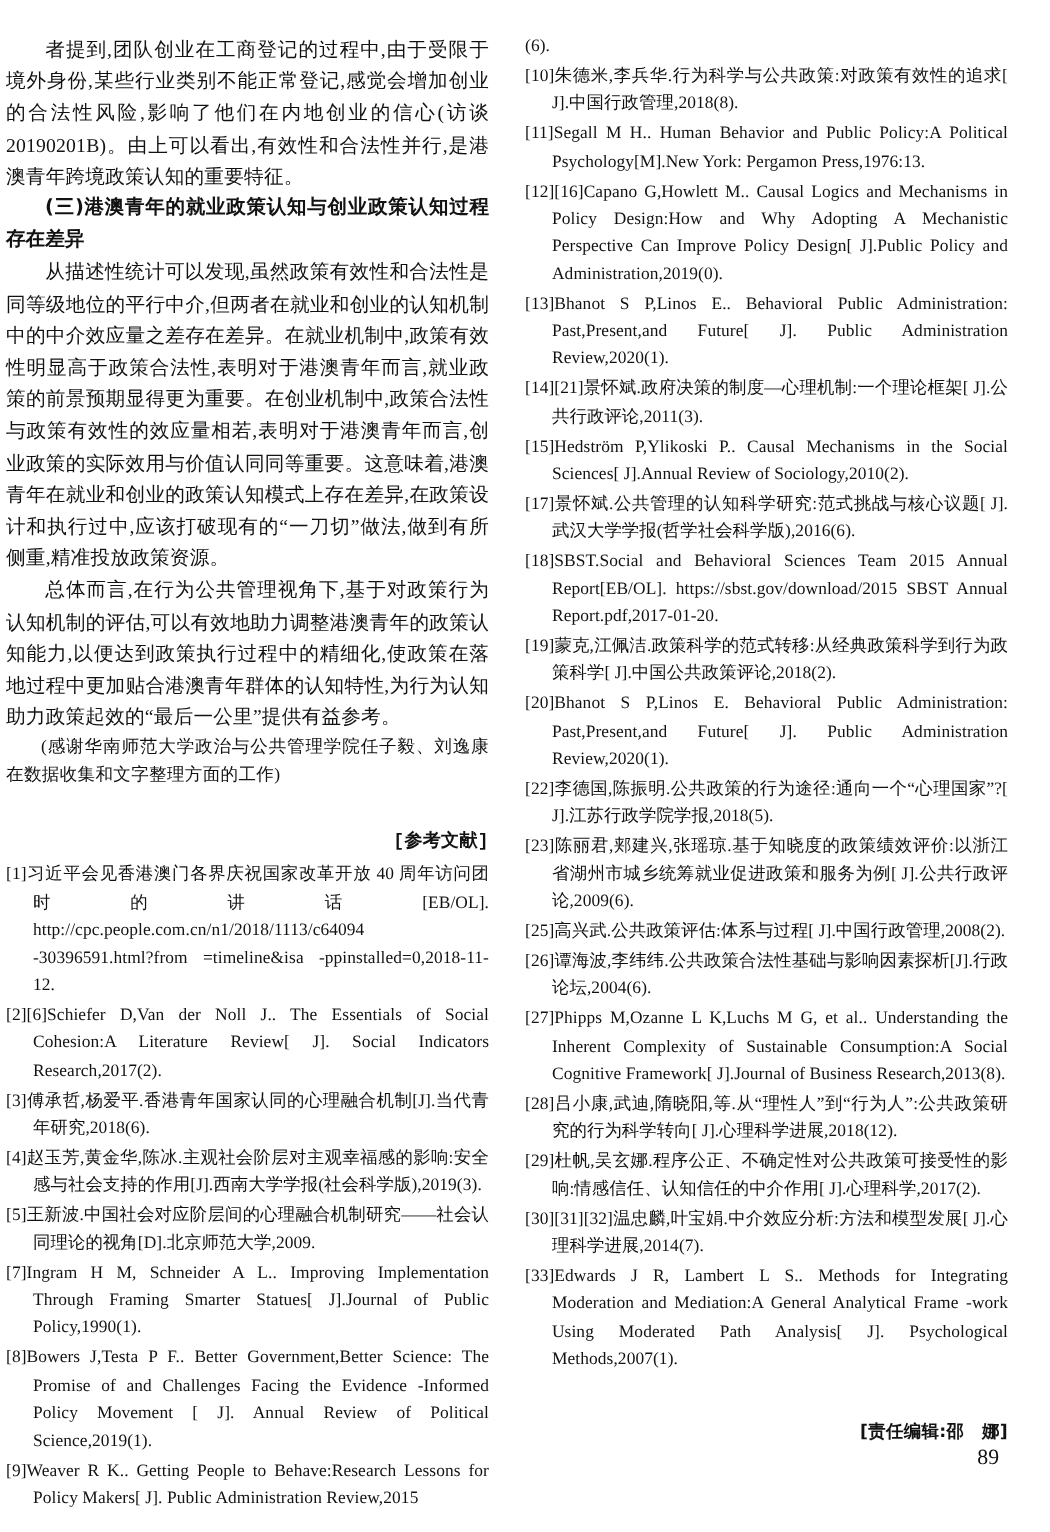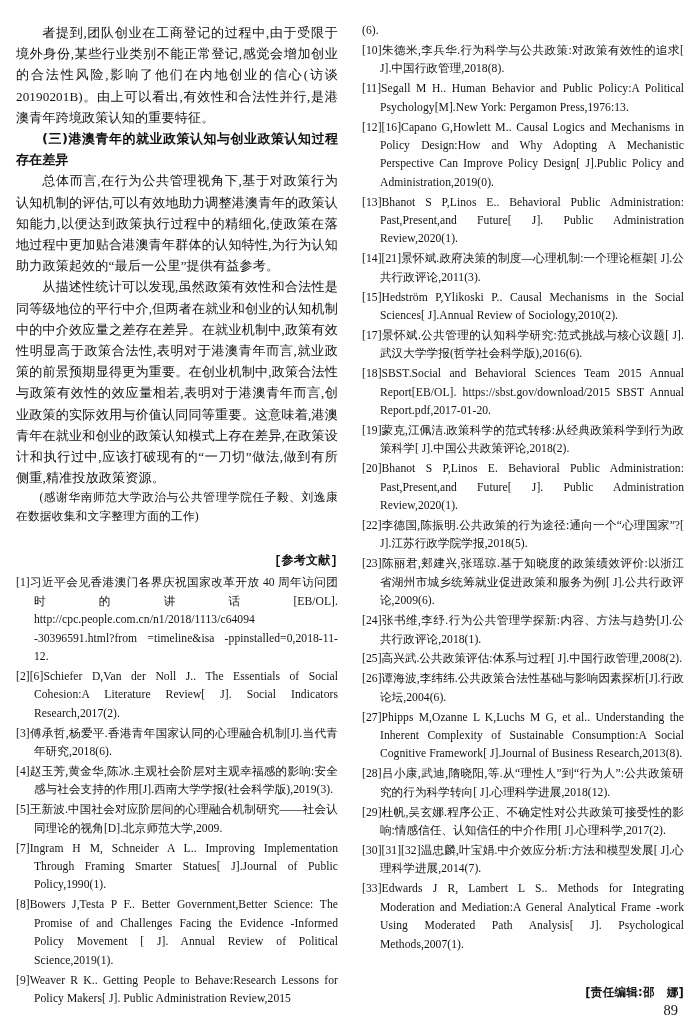--- a/index.html
+++ b/index.html
@@ -12,21 +12,21 @@
     height: 1021px;
     font-family: "Liberation Serif", "DejaVu Serif", serif;
     color: #121212;
     overflow: hidden;
     position: relative;
   }
   .page {
     width: 572px;
     height: 1021px;
     box-sizing: border-box;
-    padding: 22px 16px 10px 16px;
+    padding: 22px 16px 10px 4px;
     position: relative;
   }
   .columns {
     display: flex;
     flex-direction: row;
     align-items: flex-start;
     gap: 24px;
     height: 100%;
   }
   .col {
@@ -122,23 +122,23 @@
 
 <div class="page">
   <div class="columns">
 
     <div class="col">
 
       <p class="para">者提到,团队创业在工商登记的过程中,由于受限于境外身份,某些行业类别不能正常登记,感觉会增加创业的合法性风险,影响了他们在内地创业的信心(访谈 20190201B)。由上可以看出,有效性和合法性并行,是港澳青年跨境政策认知的重要特征。</p>
 
       <p class="heading">(三)港澳青年的就业政策认知与创业政策认知过程存在差异</p>
 
+      <p class="para">从描述性统计可以发现,虽然政策有效性和合法性是同等级地位的平行中介,但两者在就业和创业的认知机制中的中介效应量之差存在差异。在就业机制中,政策有效性明显高于政策合法性,表明对于港澳青年而言,就业政策的前景预期显得更为重要。在创业机制中,政策合法性与政策有效性的效应量相若,表明对于港澳青年而言,创业政策的实际效用与价值认同同等重要。这意味着,港澳青年在就业和创业的政策认知模式上存在差异,在政策设计和执行过中,应该打破现有的“一刀切”做法,做到有所侧重,精准投放政策资源。</p>
+
       <p class="para">总体而言,在行为公共管理视角下,基于对政策行为认知机制的评估,可以有效地助力调整港澳青年的政策认知能力,以便达到政策执行过程中的精细化,使政策在落地过程中更加贴合港澳青年群体的认知特性,为行为认知助力政策起效的“最后一公里”提供有益参考。</p>
-
-      <p class="para">从描述性统计可以发现,虽然政策有效性和合法性是同等级地位的平行中介,但两者在就业和创业的认知机制中的中介效应量之差存在差异。在就业机制中,政策有效性明显高于政策合法性,表明对于港澳青年而言,就业政策的前景预期显得更为重要。在创业机制中,政策合法性与政策有效性的效应量相若,表明对于港澳青年而言,创业政策的实际效用与价值认同同等重要。这意味着,港澳青年在就业和创业的政策认知模式上存在差异,在政策设计和执行过中,应该打破现有的“一刀切”做法,做到有所侧重,精准投放政策资源。</p>
 
       <p class="ack">(感谢华南师范大学政治与公共管理学院任子毅、刘逸康在数据收集和文字整理方面的工作)</p>
 
       <div class="ref-title">[参考文献]</div>
 
       <ul class="ref-list">
         <li class="ref-item">[1]习近平会见香港澳门各界庆祝国家改革开放 40 周年访问团时的讲话[EB/OL]. http://cpc.people.com.cn/n1/2018/1113/c64094 -30396591.html?from =timeline&amp;isa -ppinstalled=0,2018-11-12.</li>
         <li class="ref-item">[2][6]Schiefer D,Van der Noll J.. The Essentials of Social Cohesion:A Literature Review[ J]. Social Indicators Research,2017(2).</li>
         <li class="ref-item">[3]傅承哲,杨爱平.香港青年国家认同的心理融合机制[J].当代青年研究,2018(6).</li>
         <li class="ref-item">[4]赵玉芳,黄金华,陈冰.主观社会阶层对主观幸福感的影响:安全感与社会支持的作用[J].西南大学学报(社会科学版),2019(3).</li>
@@ -157,21 +157,20 @@
         <li class="ref-item">[12][16]Capano G,Howlett M.. Causal Logics and Mechanisms in Policy Design:How and Why Adopting A Mechanistic Perspective Can Improve Policy Design[ J].Public Policy and Administration,2019(0).</li>
         <li class="ref-item">[13]Bhanot S P,Linos E.. Behavioral Public Administration: Past,Present,and Future[ J]. Public Administration Review,2020(1).</li>
         <li class="ref-item">[14][21]景怀斌.政府决策的制度—心理机制:一个理论框架[ J].公共行政评论,2011(3).</li>
         <li class="ref-item">[15]Hedström P,Ylikoski P.. Causal Mechanisms in the Social Sciences[ J].Annual Review of Sociology,2010(2).</li>
         <li class="ref-item">[17]景怀斌.公共管理的认知科学研究:范式挑战与核心议题[ J].武汉大学学报(哲学社会科学版),2016(6).</li>
         <li class="ref-item">[18]SBST.Social and Behavioral Sciences Team 2015 Annual Report[EB/OL]. https://sbst.gov/download/2015 SBST Annual Report.pdf,2017-01-20.</li>
         <li class="ref-item">[19]蒙克,江佩洁.政策科学的范式转移:从经典政策科学到行为政策科学[ J].中国公共政策评论,2018(2).</li>
         <li class="ref-item">[20]Bhanot S P,Linos E. Behavioral Public Administration: Past,Present,and Future[ J]. Public Administration Review,2020(1).</li>
         <li class="ref-item">[22]李德国,陈振明.公共政策的行为途径:通向一个“心理国家”?[ J].江苏行政学院学报,2018(5).</li>
         <li class="ref-item">[23]陈丽君,郏建兴,张瑶琼.基于知晓度的政策绩效评价:以浙江省湖州市城乡统筹就业促进政策和服务为例[ J].公共行政评论,2009(6).</li>
-        <li class="ref-item">[24]张书维,李纾.行为公共管理学探新:内容、方法与趋势[J].公共行政评论,2018(1).</li>
         <li class="ref-item">[25]高兴武.公共政策评估:体系与过程[ J].中国行政管理,2008(2).</li>
         <li class="ref-item">[26]谭海波,李纬纬.公共政策合法性基础与影响因素探析[J].行政论坛,2004(6).</li>
         <li class="ref-item">[27]Phipps M,Ozanne L K,Luchs M G, et al.. Understanding the Inherent Complexity of Sustainable Consumption:A Social Cognitive Framework[ J].Journal of Business Research,2013(8).</li>
         <li class="ref-item">[28]吕小康,武迪,隋晓阳,等.从“理性人”到“行为人”:公共政策研究的行为科学转向[ J].心理科学进展,2018(12).</li>
         <li class="ref-item">[29]杜帆,吴玄娜.程序公正、不确定性对公共政策可接受性的影响:情感信任、认知信任的中介作用[ J].心理科学,2017(2).</li>
         <li class="ref-item">[30][31][32]温忠麟,叶宝娟.中介效应分析:方法和模型发展[ J].心理科学进展,2014(7).</li>
         <li class="ref-item">[33]Edwards J R, Lambert L S.. Methods for Integrating Moderation and Mediation:A General Analytical Frame -work Using Moderated Path Analysis[ J]. Psychological Methods,2007(1).</li>
       </ul>
 
       <div class="footer">

